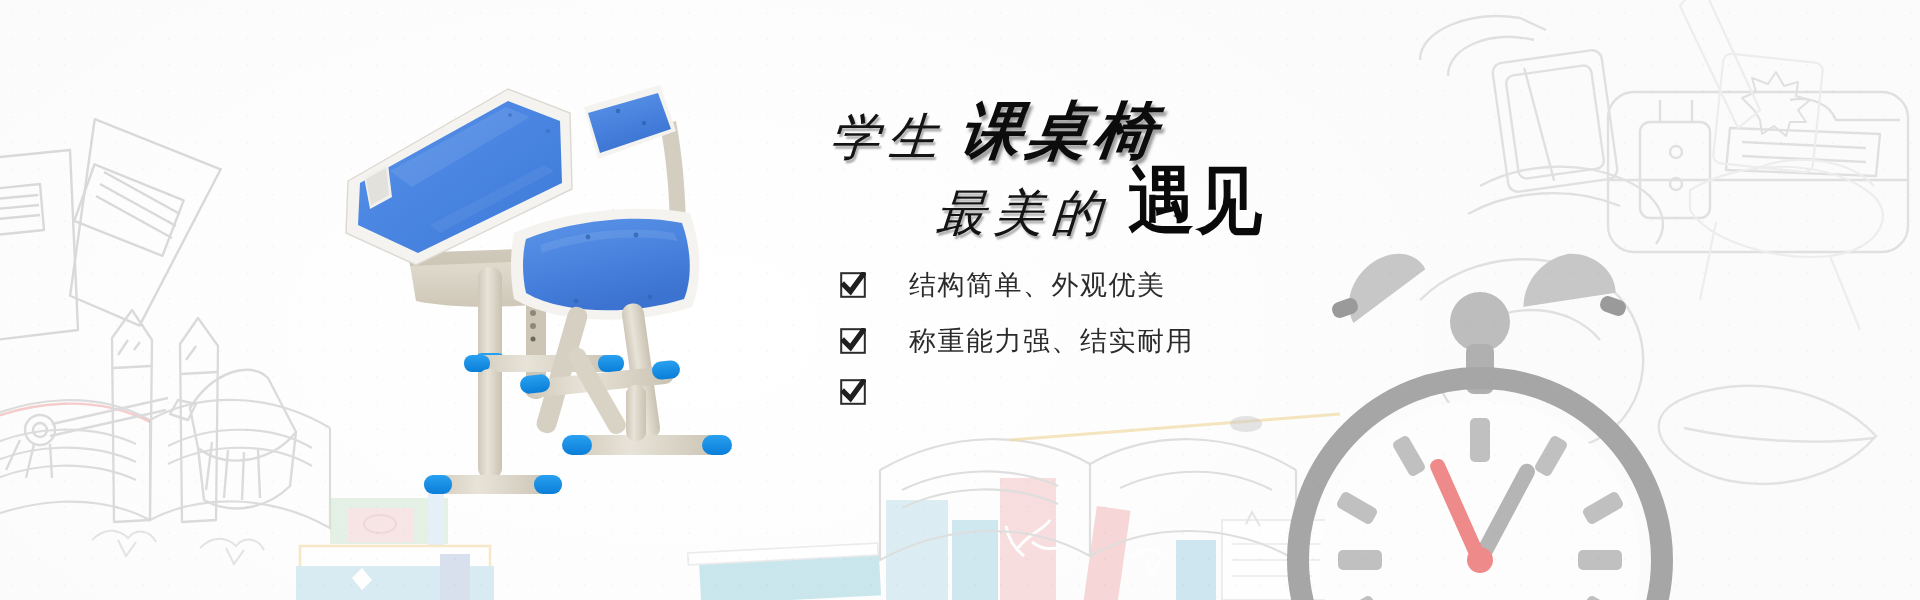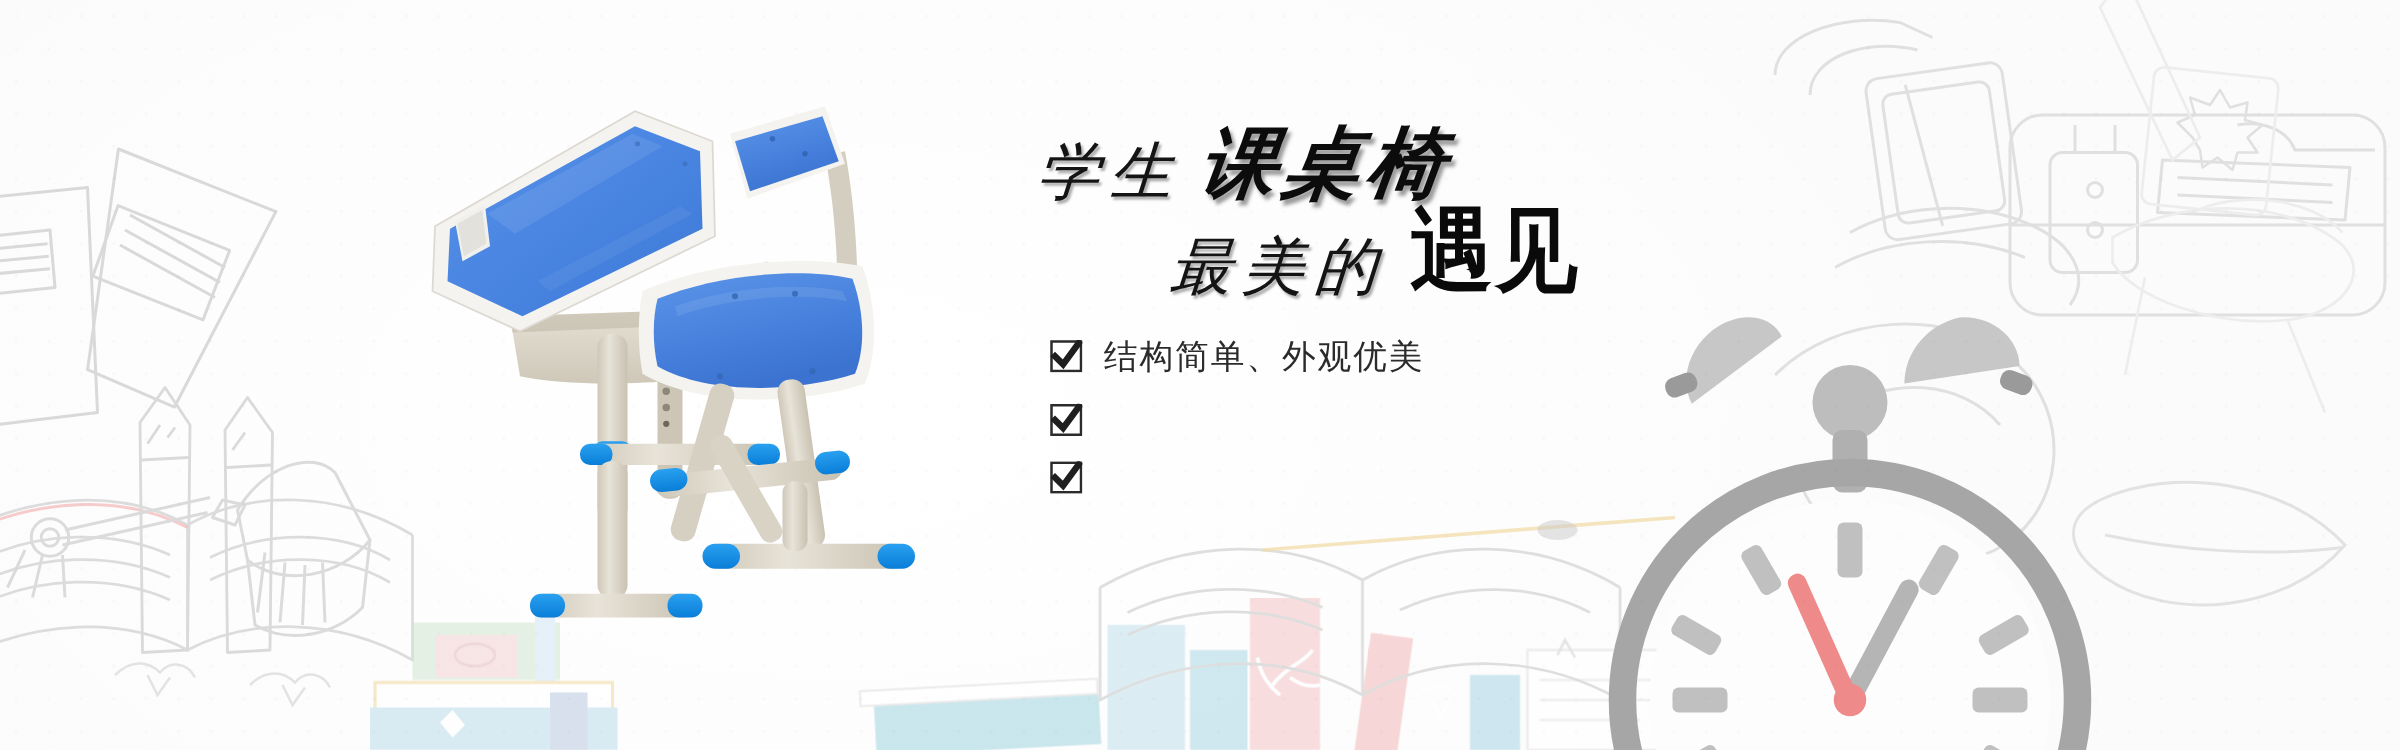--- a/index.html
+++ b/index.html
@@ -89,20 +89,21 @@
     display:flex; flex-direction:column; gap:20px;
   }
   .bullet-row { display:flex; align-items:center; gap:17px; }
   .check-icon { width:26px; height:26px; flex:0 0 26px; display:block; }
   .bullet-text {
     font-family:"DejaVu Sans","Liberation Sans",sans-serif;
     font-size:27px;
     color:#2b2b2b;
     letter-spacing:1.5px;
     white-space:nowrap;
+    margin-left:26px;
   }
 
   
   #product { position:absolute; left:330px; top:85px; width:470px; height:430px; }
   #product svg { display:block; }
 </style>
 </head>
 <body>
 
 <div id="banner">
@@ -392,20 +393,21 @@
           <path d="M4,13 L10.5,19.5 L23,2.5" fill="none" stroke="#1f1f1f" stroke-width="5.2" stroke-linecap="square" stroke-linejoin="miter"></path>
         </svg>
         <span class="bullet-text">结构简单、外观优美</span>
       </div>
 
       <div class="bullet-row">
         <svg class="check-icon" viewBox="0 0 26 26">
           <rect x="1.2" y="1.2" width="23.6" height="23.6" fill="#ffffff" stroke="#2b2b2b" stroke-width="2"></rect>
           <path d="M4,13 L10.5,19.5 L23,2.5" fill="none" stroke="#1f1f1f" stroke-width="5.2" stroke-linecap="square" stroke-linejoin="miter"></path>
         </svg>
+        <span class="bullet-text">称重能力强、结实耐用</span>
       </div>
 
       <div class="bullet-row">
         <svg class="check-icon" viewBox="0 0 26 26">
           <rect x="1.2" y="1.2" width="23.6" height="23.6" fill="#ffffff" stroke="#2b2b2b" stroke-width="2"></rect>
           <path d="M4,13 L10.5,19.5 L23,2.5" fill="none" stroke="#1f1f1f" stroke-width="5.2" stroke-linecap="square" stroke-linejoin="miter"></path>
         </svg>
       </div>
 
     </div>

